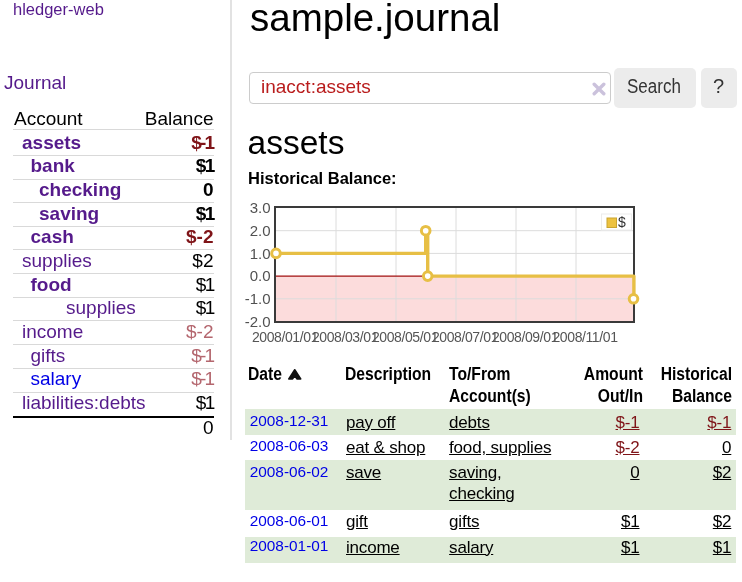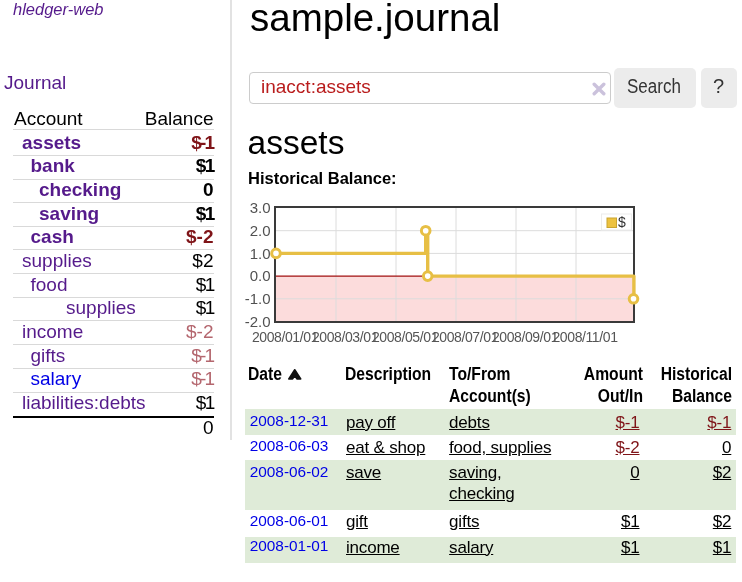--- a/index.html
+++ b/index.html
@@ -14,21 +14,21 @@
   .hline{position:absolute;height:1px;background:#d9d9d9;}
   .hx{font-size:18px;transform:scaleX(0.87);transform-origin:left top;}
   .hxr{font-size:18px;transform:scaleX(0.87);transform-origin:right top;}
   .dt{font-size:15.4px;}
   .cl{font-size:17px;letter-spacing:-0.2px;text-decoration:underline;}
   .n1{letter-spacing:-1.7px;}
 </style>
 </head>
 <body>
 
-<div class="abs purple" style="left:13px;top:1.1px;font-size:16.5px;font-style:italic;">hledger-web</div>
+<div class="abs purple" style="left:13px;top:1.1px;font-size:16.5px;">hledger-web</div>
 <div class="abs purple" style="left:4px;top:73.4px;font-size:19px;">Journal</div>
 
 <div class="abs" style="left:14px;top:109.3px;font-size:19px;">Account</div>
 <div class="abs" style="left:13px;top:109.3px;width:200.5px;font-size:19px;">
     <span style="position:absolute;right:0;">Balance</span>
   </div>
 <div class="hline" style="left:13px;top:129px;width:201px;"></div>
 
 <div class="abs purple b" style="left:22px;top:132.6px;font-size:19px;">assets</div>
 <div class="abs dred b r n1" style="left:13px;top:132.6px;width:200.5px;font-size:19px;">$-1</div>
@@ -47,21 +47,21 @@
 <div class="hline" style="left:13px;top:225.8px;width:201px;"></div>
 
 <div class="abs purple b" style="left:30.5px;top:227.3px;font-size:19px;">cash</div>
 <div class="abs dred b r" style="left:13px;top:227.3px;width:200.5px;font-size:19px;">$-2</div>
 <div class="hline" style="left:13px;top:249.3px;width:201px;"></div>
 
 <div class="abs purple" style="left:22px;top:250.8px;font-size:19px;">supplies</div>
 <div class="abs r" style="left:13px;top:250.8px;width:200.5px;font-size:19px;">$2</div>
 <div class="hline" style="left:13px;top:273.3px;width:201px;"></div>
 
-<div class="abs purple" style="left:30.5px;top:274.8px;font-size:19px;">food</div>
+<div class="abs purple" style="left:30.5px;top:274.8px;font-size:19px;font-weight:bold;">food</div>
 <div class="abs r n1" style="left:13px;top:274.8px;width:200.5px;font-size:19px;">$1</div>
 <div class="hline" style="left:13px;top:296.8px;width:201px;"></div>
 
 <div class="abs purple" style="left:34px;top:298.3px;font-size:19px;margin-left:32px;">supplies</div>
 <div class="abs r n1" style="left:13px;top:298.3px;width:200.5px;font-size:19px;">$1</div>
 <div class="hline" style="left:13px;top:320.3px;width:201px;"></div>
 
 <div class="abs purple" style="left:22px;top:321.8px;font-size:19px;">income</div>
 <div class="abs rose r" style="left:13px;top:321.8px;width:200.5px;font-size:19px;">$-2</div>
 <div class="hline" style="left:13px;top:344.3px;width:201px;"></div>

